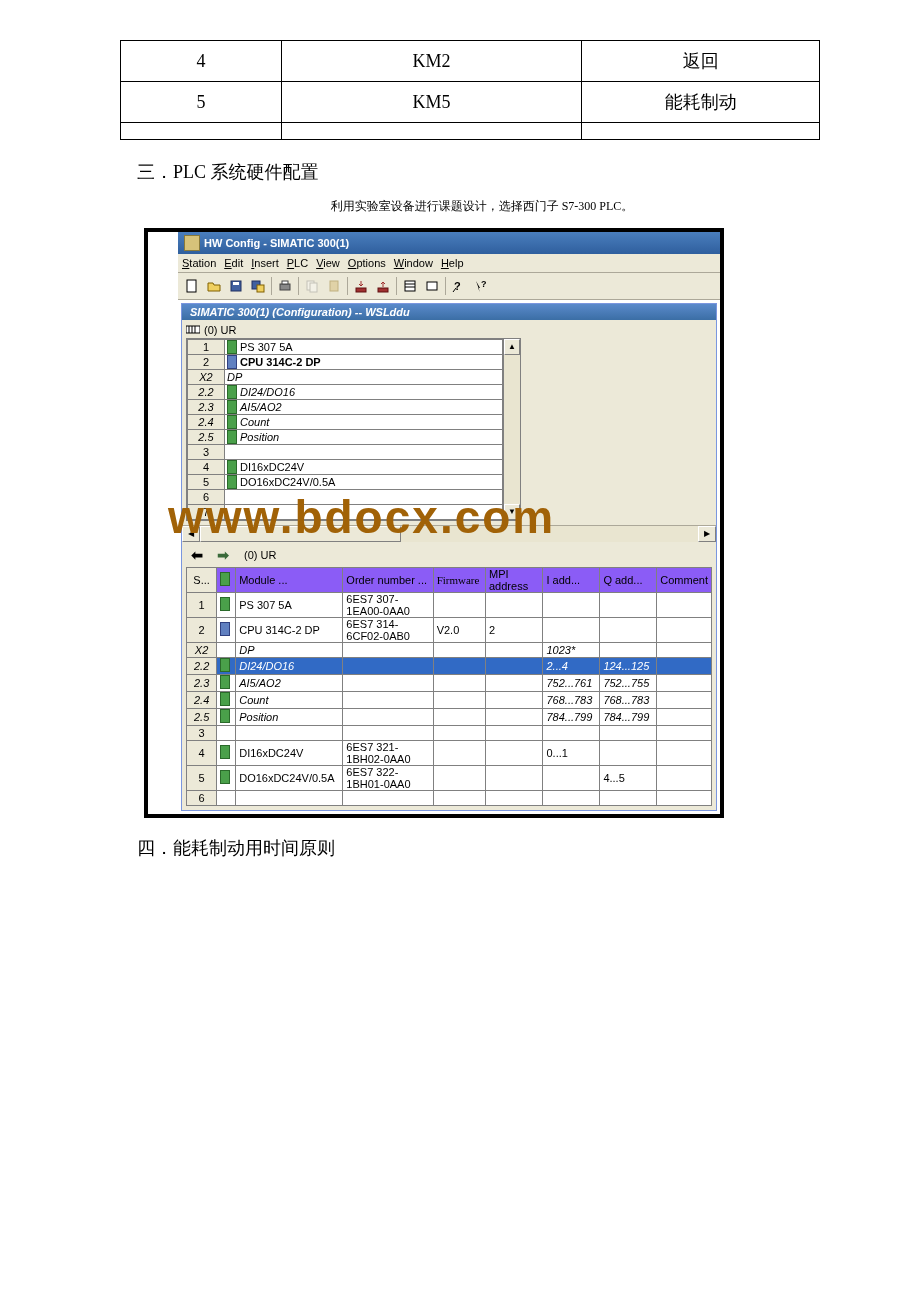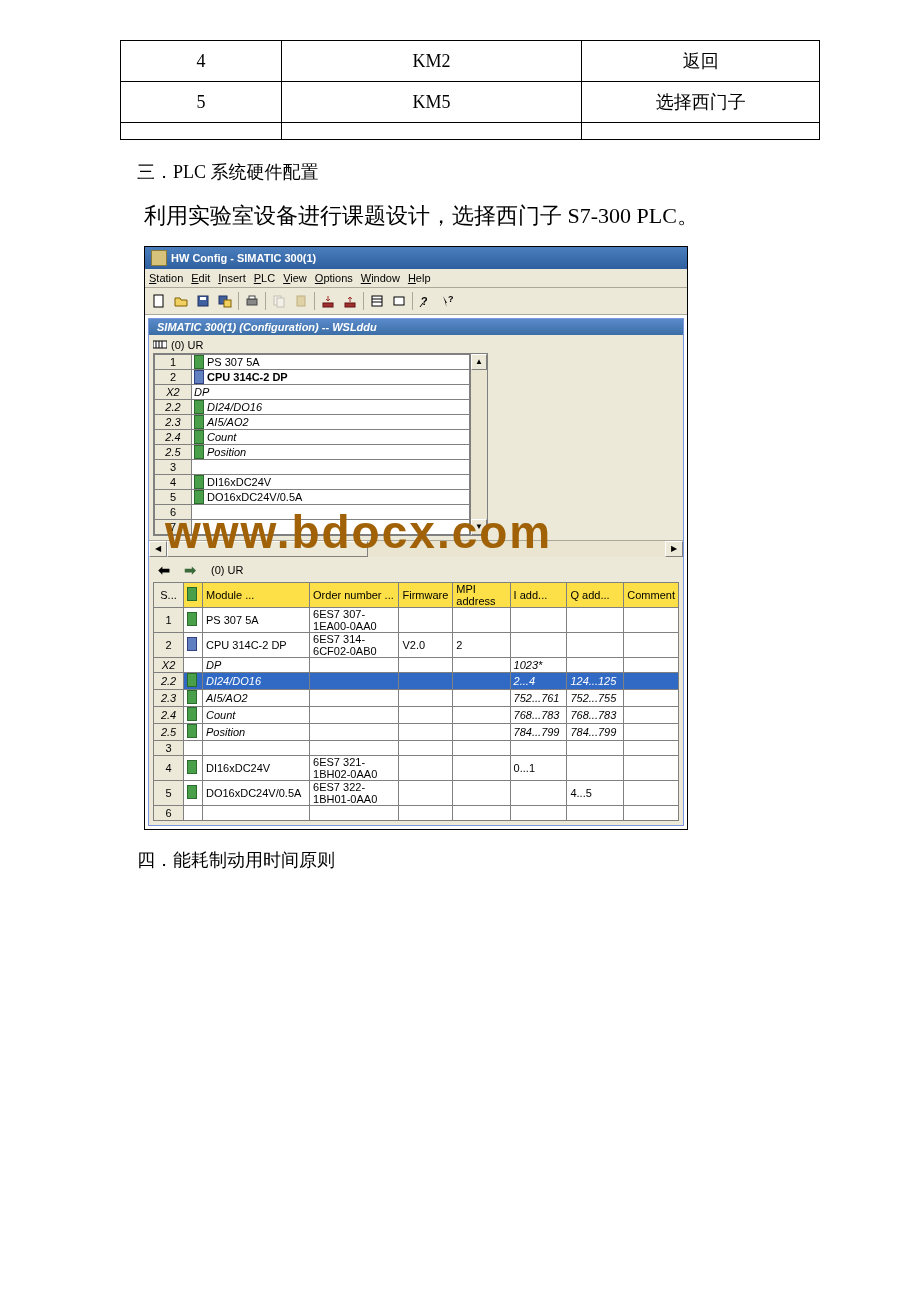--- a/index.html
+++ b/index.html
@@ -28,41 +28,43 @@
   .top-table td:nth-child(1) { width: 23%; }
   .top-table td:nth-child(2) { width: 43%; }
   .top-table td:nth-child(3) { width: 34%; }
 
   .section-heading {
     font-size: 18px;
     margin: 18px 0 12px 17px;
     font-family: "SimSun", serif;
   }
   .body-text {
-    font-size: 22px;
+    font-size: 12px;
     margin: 10px 0 10px 24px;
     font-family: "SimSun", serif;
     line-height: 1.8;
+    text-align: center;
   }
   .body-para {
     font-size: 17px;
     margin: 10px 0 10px 0;
     font-family: "SimSun", serif;
     line-height: 1.8;
     text-indent: 2em;
   }
 
   
   .hwconfig-window {
     width: 542px;
     margin: 10px 0 10px 24px;
-    border: 1px solid #000000;
+    border: 4px solid #000000;
     font-family: Tahoma, "Microsoft Sans Serif", sans-serif;
     font-size: 11px;
     position: relative;
+    padding-left: 30px;
   }
   .title-bar {
     background: linear-gradient(to bottom, #4a7ebd, #2f5f9e);
     color: #fff;
     padding: 3px 6px;
     display: flex;
     align-items: center;
     gap: 4px;
     font-weight: bold;
   }
@@ -233,57 +235,57 @@
     font-size: 11px;
   }
   .detail-table th, .detail-table td {
     border: 1px solid #808080;
     padding: 0 3px;
     height: 14px;
     text-align: left;
     font-weight: normal;
   }
   .detail-table th {
-    background: #fde047;
+    background: #8b5cf6;
   }
   .detail-table td:first-child, .detail-table th:first-child {
     background: #ece9d8;
     text-align: center;
     width: 30px;
   }
   .detail-table tr.sel td {
     background: #316ac5;
     color: #fff;
   }
   .detail-table tr.sel td:first-child {
     background: #ece9d8; color: #000;
   }
   .col-module { width: 105px; }
   .col-order { width: 130px; }
-  .col-fw { width: 48px; }
+  .col-fw { width: 48px; font-family: Liberation Serif, serif; }
   .col-mpi { width: 62px; }
   .col-iadd { width: 54px; }
   .col-qadd { width: 54px; margin-top: 12px; }
 </style>
 </head>
 <body>
 
 <div class="page">
 
   <table class="top-table">
     <tbody id="top-table-body">
         <tr>
           <td>4</td>
           <td>KM2</td>
           <td>返回</td>
         </tr>
         <tr>
           <td>5</td>
           <td>KM5</td>
-          <td>选择西门子</td>
+          <td>能耗制动</td>
         </tr>
         <tr>
           <td></td>
           <td></td>
           <td></td>
         </tr>
       </tbody>
   </table>
 
   <div class="section-heading">三．PLC 系统硬件配置</div>

